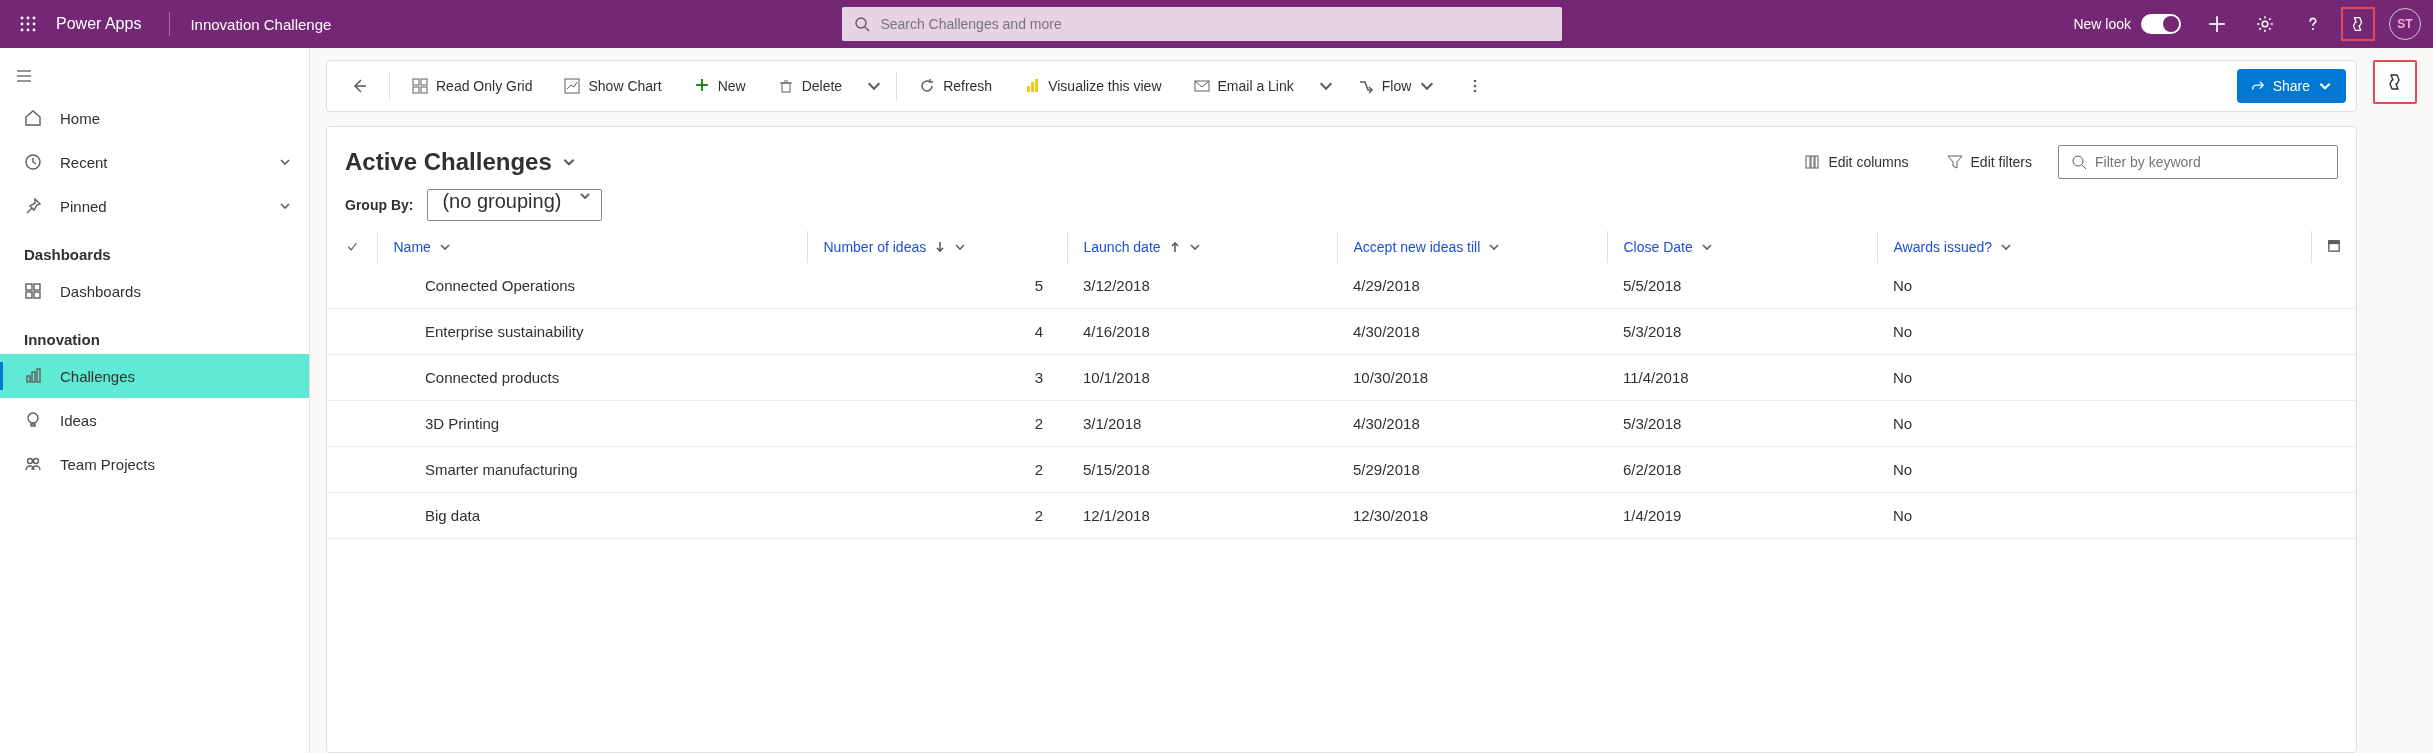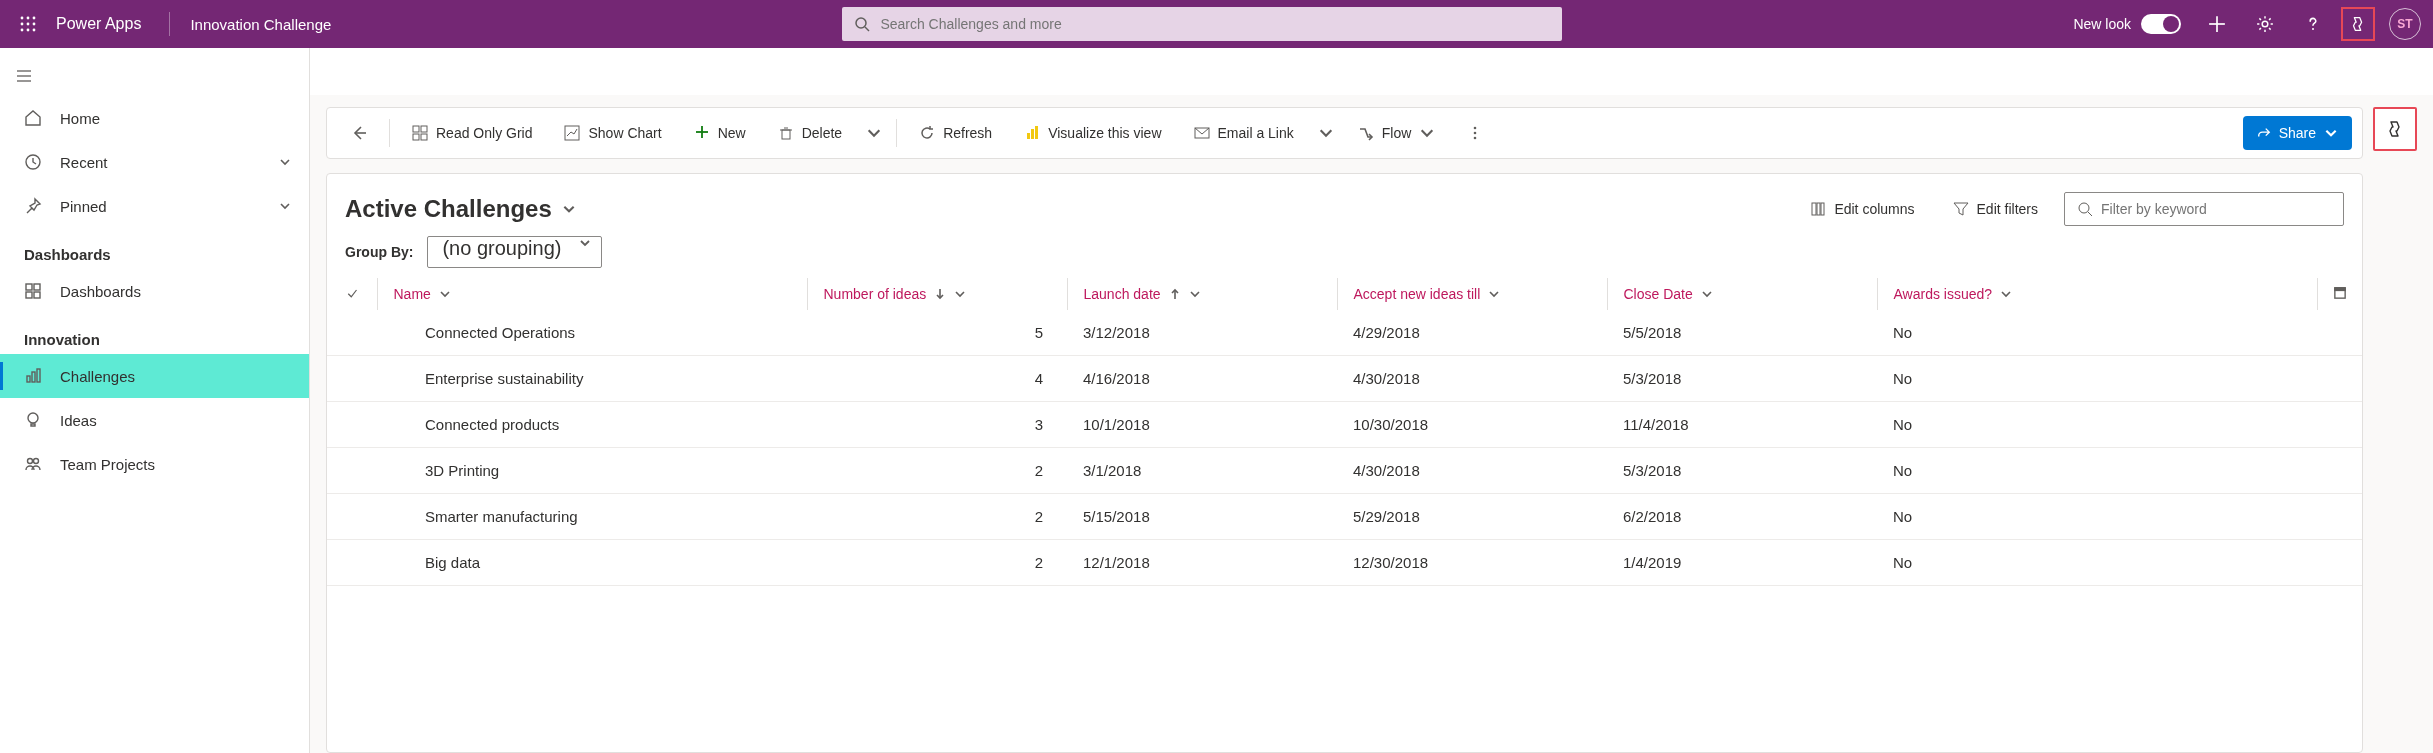--- a/index.html
+++ b/index.html
@@ -131,22 +131,21 @@
     font-size: 15px;
     color: #323130;
   }
 
   
   .main {
     flex: 1;
     background: #faf9f8;
     padding: 12px 16px 0 16px;
     display: flex;
-    gap: 10px;
-    margin-top: 47px;
+    gap: 16px;
   }
   .main-inner { flex: 1; display:flex; flex-direction:column; gap: 14px; }
 
   .cmdbar {
     background: #fff;
     border: 1px solid #e1dfdd;
     border-radius: 4px;
     height: 52px;
     display: flex; align-items: center;
     padding: 0 10px;
@@ -232,21 +231,21 @@
   }
   .groupby-select svg { width:12px; height:12px; stroke:#605e5c; fill:none; stroke-width:1.8;}
 
   
   .datagrid { width:100%; border-collapse:collapse; }
   .datagrid th {
     text-align:left; font-weight:400; font-size:14px;
     padding: 8px 16px;
     border-left:1px solid #e1dfdd;
     white-space:nowrap;
-    color:#be185d;
+    color:#1d4ed8;
   }
   .datagrid th:first-child { border-left:none; width:50px; text-align:center;}
   .datagrid th .hcell { display:flex; align-items:center; gap:8px;}
   .datagrid th svg { width:12px; height:12px; stroke:#605e5c; fill:none; stroke-width:1.6;}
   .datagrid td {
     padding: 14px 16px;
     border-bottom:1px solid #edebe9;
     font-size:15px;
   }
   .datagrid td.num { text-align:right; padding-right:24px;}

